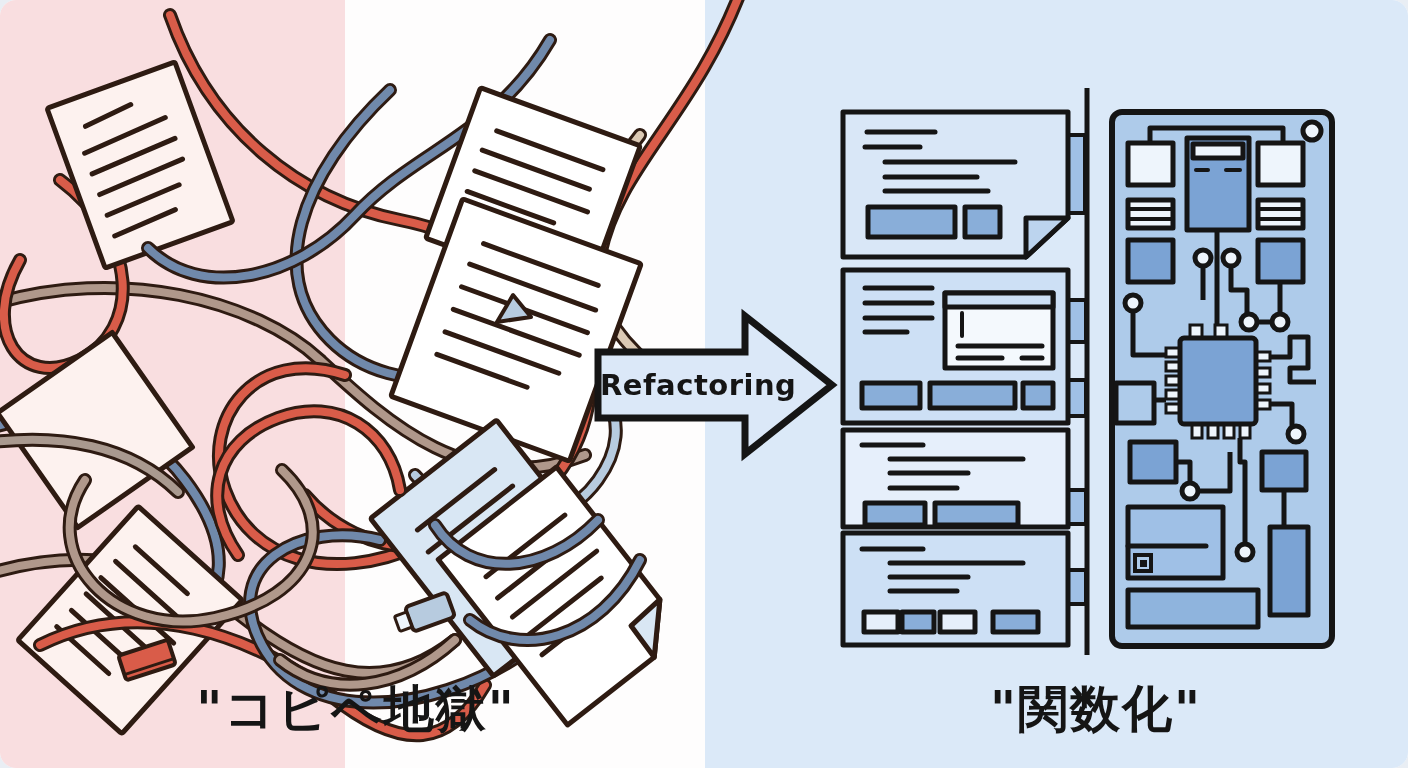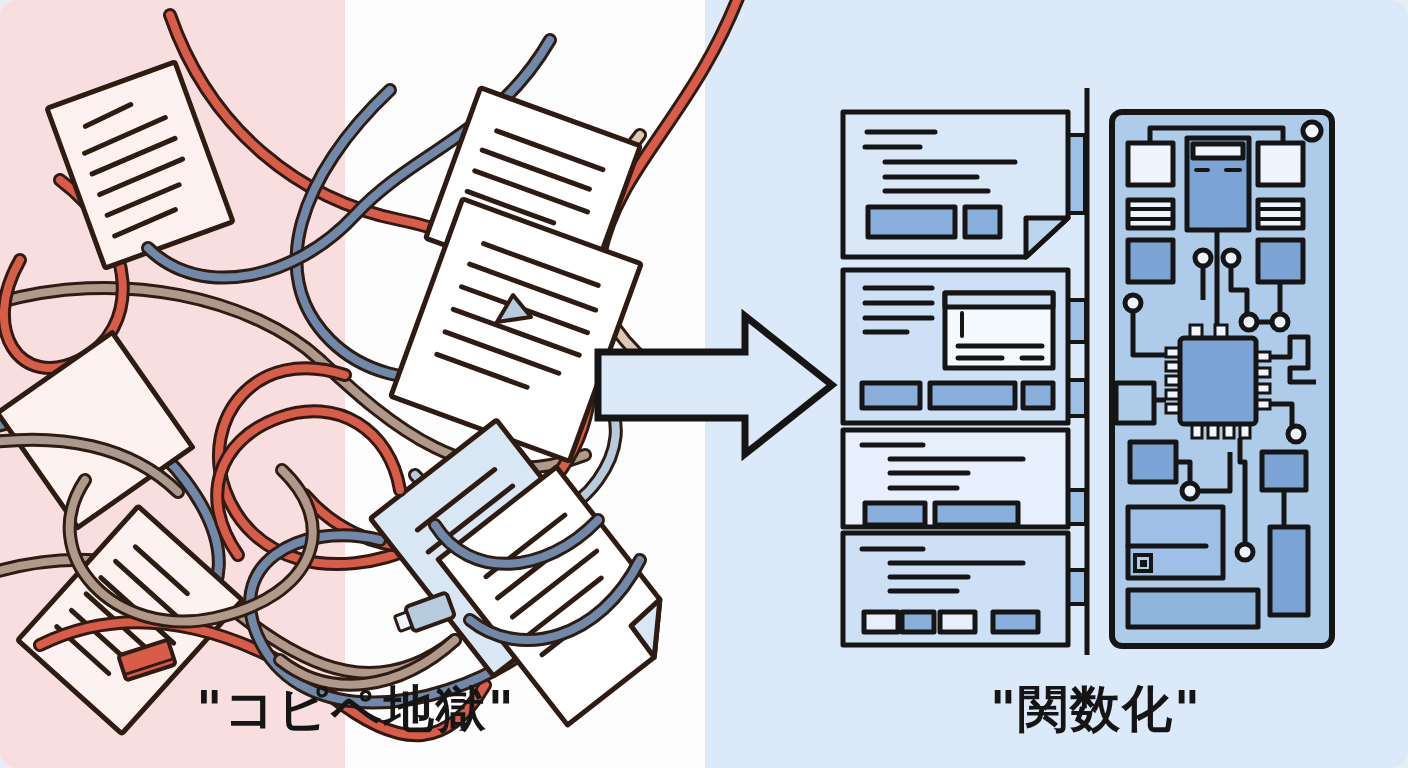--- a/index.html
+++ b/index.html
@@ -324,13 +324,14 @@
         <rect x="1135" y="555" width="16" height="16" fill="var(--board)" stroke="var(--ink)" stroke-width="4"></rect>
         <rect x="1140" y="560" width="7" height="7" fill="var(--ink)"></rect>
       </g>
       <rect class="cstroke" x="1270" y="527" width="38" height="88" fill="var(--chip)"></rect>
       <rect class="cstroke" x="1128" y="590" width="130" height="37" fill="#8fb4dd"></rect>
     </g>
   </svg>
 
   <div class="caption caption-left">"コピペ地獄"</div>
   <div class="caption caption-right">"関数化"</div>
+  <div class="arrow-label">Refactoring</div>
 </div>
 
 </body></html>

